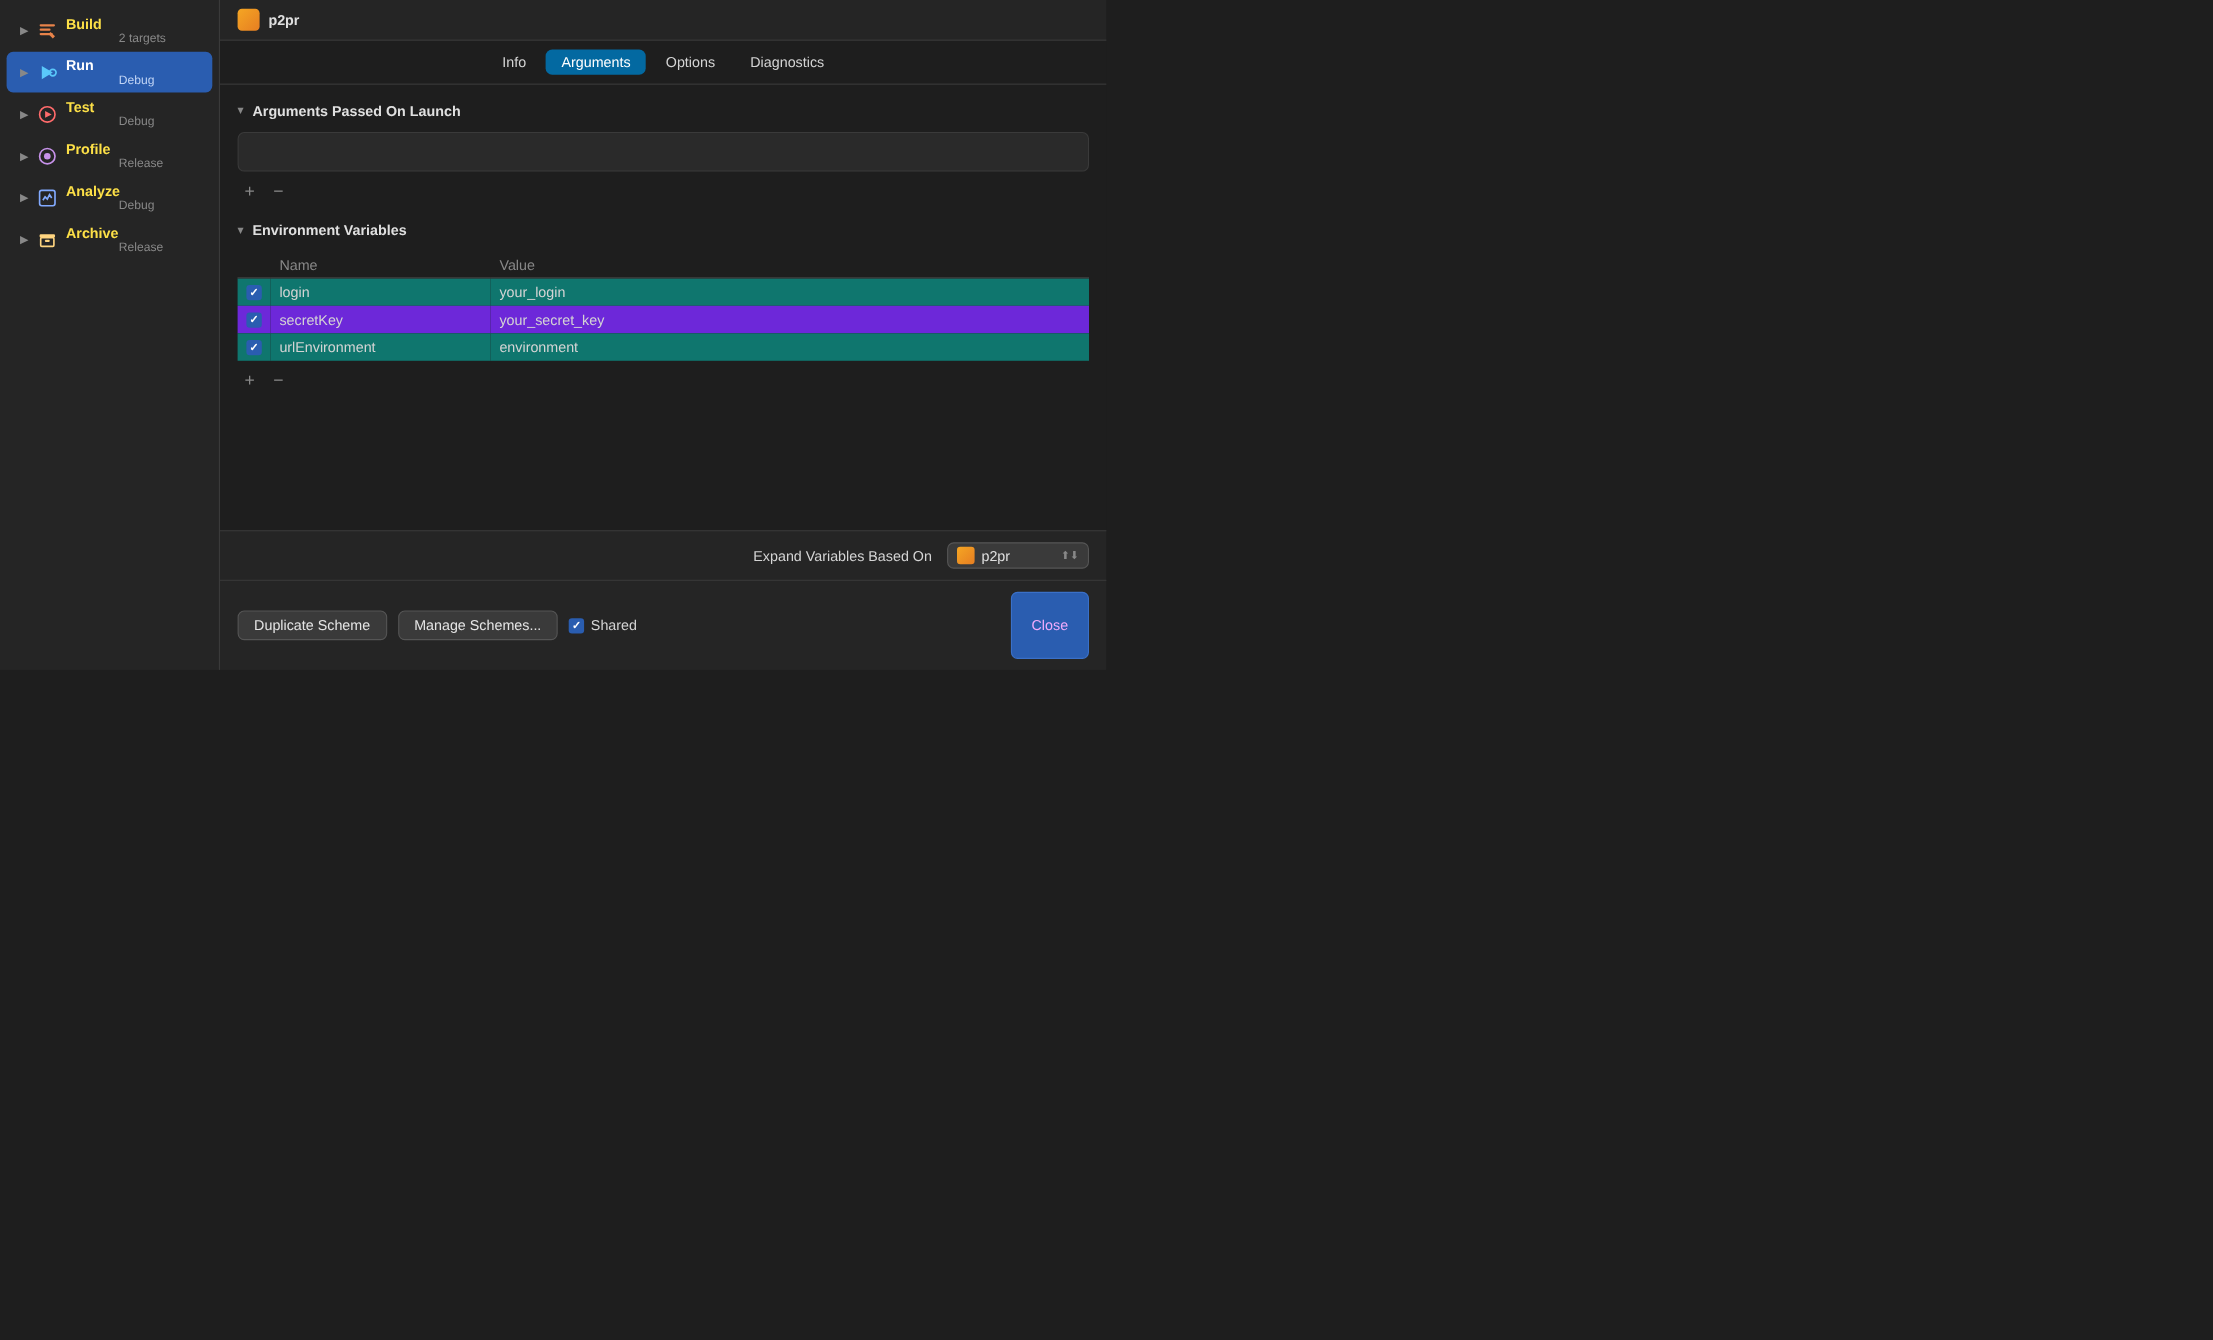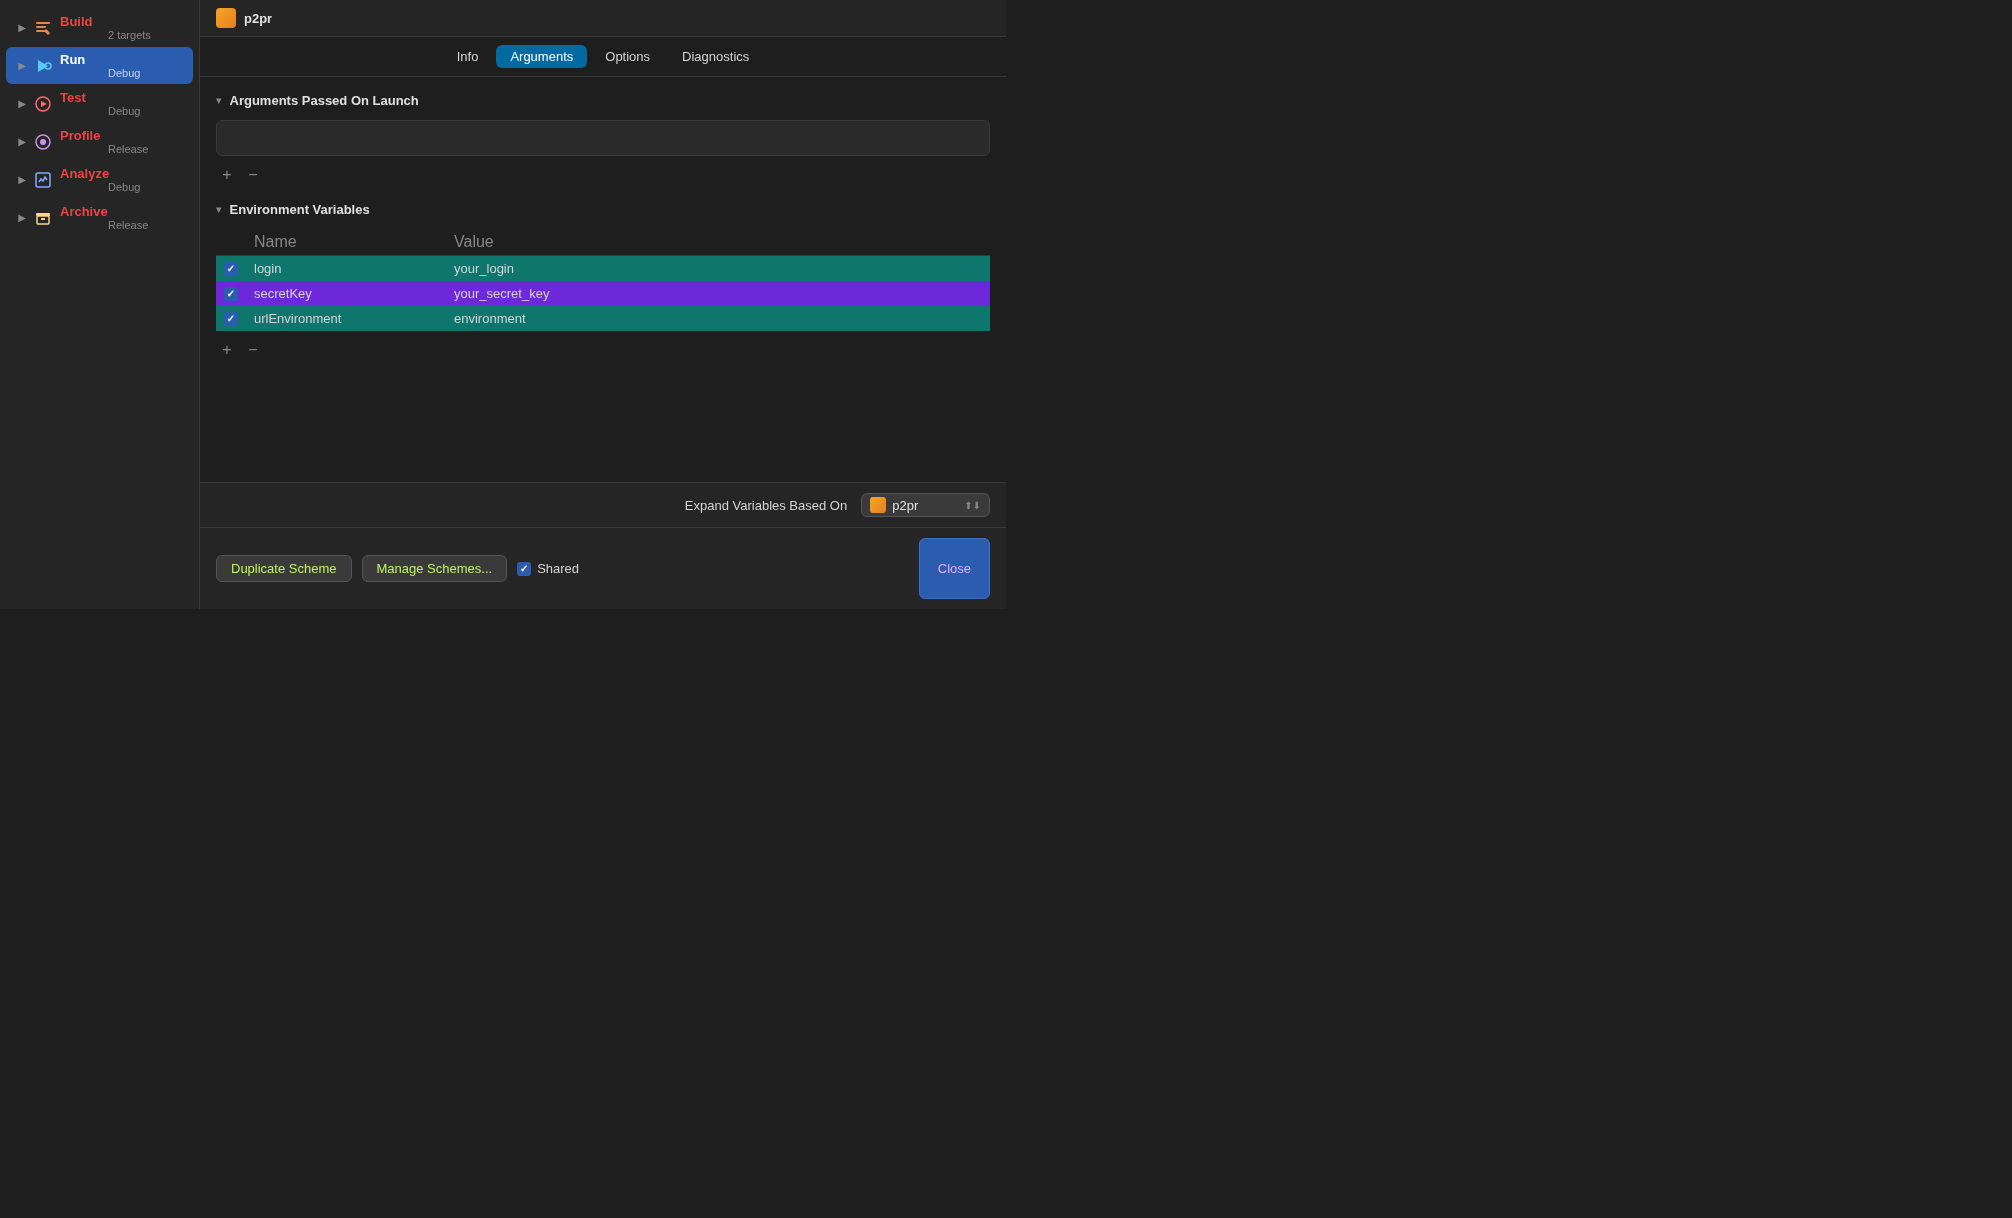--- a/index.html
+++ b/index.html
@@ -66,21 +66,21 @@
     }
 
     .sidebar-item .label-group {
       display: flex;
       flex-direction: column;
     }
 
     .sidebar-item .label-title {
       font-size: 13px;
       font-weight: 600;
-      color: #ef4444;
+      color: #fde047;
     }
 
     .sidebar-item.active .label-title {
       color: #ffffff;
     }
 
     .sidebar-item .label-sub {
       font-size: 11px;
       color: #888;
       margin-left: 48px;
@@ -209,21 +209,21 @@
     
     .env-table {
       width: 100%;
       border-collapse: collapse;
       margin-bottom: 8px;
     }
 
     .env-table th {
       text-align: left;
       padding: 4px 8px;
-      font-size: 16px;
+      font-size: 13px;
       color: #888;
       border-bottom: 1px solid #3a3a3a;
       font-weight: 500;
     }
 
     .env-table td {
       padding: 5px 8px;
       font-size: 13px;
     }
 
@@ -313,21 +313,21 @@
       border-top: 1px solid #3a3a3a;
       background: #252525;
       gap: 10px;
     }
 
     .footer-btn {
       padding: 5px 14px;
       background: #3a3a3a;
       border: 1px solid #555;
       border-radius: 6px;
-      color: #bef264;
+      color: #e5e5e5;
       font-size: 13px;
       cursor: pointer;
     }
 
     .shared-group {
       display: flex;
       align-items: center;
       gap: 6px;
     }
 

